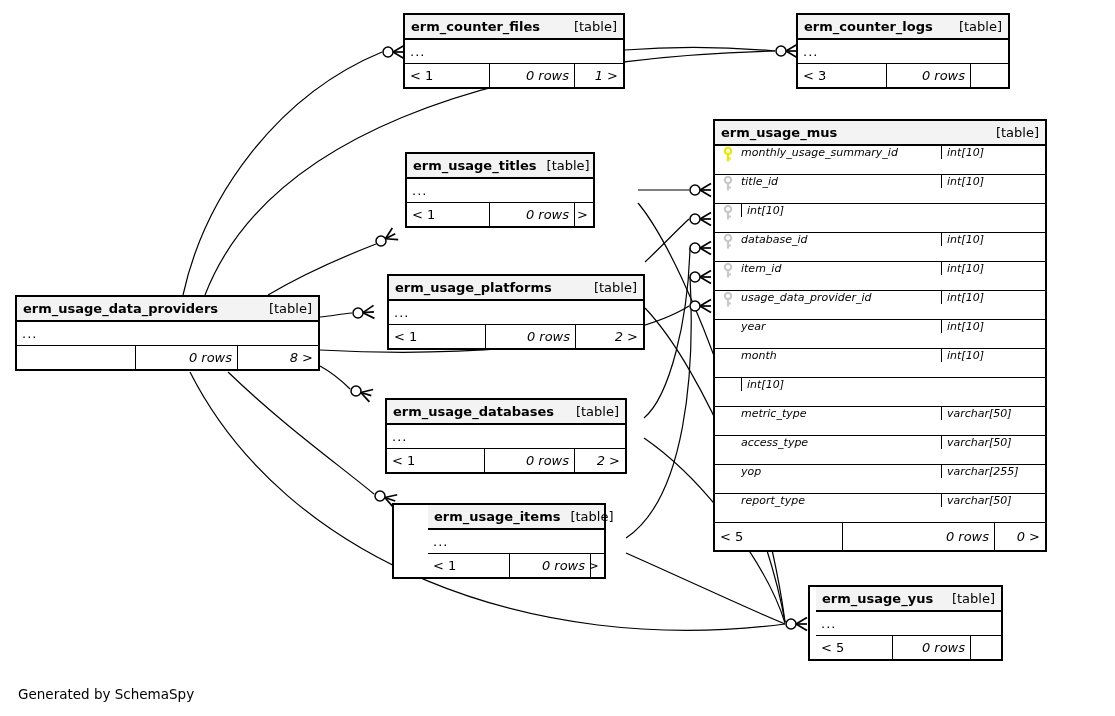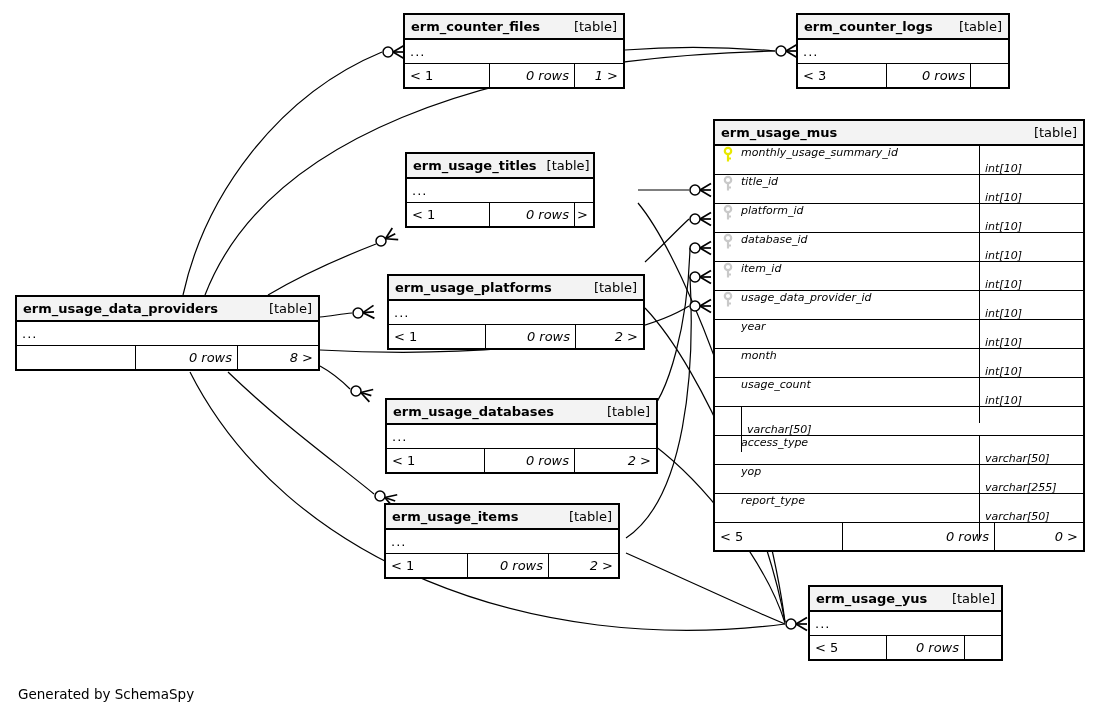--- a/index.html
+++ b/index.html
@@ -16,21 +16,21 @@
   .tbl-f{display:flex;font-size:13px;height:23px;}
   .tbl-f .c{box-sizing:border-box;padding:0 5px;display:flex;align-items:center;overflow:hidden;white-space:nowrap;}
   .tbl-f .c + .c{border-left:1.5px solid #000;font-style:italic;}
   .tbl-f .c.r{justify-content:flex-end;}
   .musf{height:27px !important;}
   .col-row{display:flex;align-items:flex-start;height:29px;border-bottom:1.5px solid #000;
            font-size:11px;box-sizing:border-box;font-style:italic;}
   .col-row .key{width:26px;display:flex;align-items:center;justify-content:center;}
   .col-row .cname{flex:1;display:flex;align-items:center;white-space:nowrap;overflow:hidden;}
   .col-row .ctype{width:104px;border-left:1.5px solid #000;display:flex;align-items:center;
-                  padding:16px 5px;box-sizing:border-box;white-space:nowrap;}
+                  padding:0 5px;box-sizing:border-box;white-space:nowrap;}
   .footer-note{position:absolute;left:18px;top:686px;font-size:13.5px;}
 </style>
 </head>
 <body>
 
 <div class="canvas">
   <svg class="edges" id="edges-layer" viewBox="0 0 1115 716" xmlns="http://www.w3.org/2000/svg">
       <path d="M 183,295 C 205,195 278,95 382,52" fill="none" stroke="#000000" stroke-width="1.2"></path>
       <path d="M 205,295 C 265,140 480,58 775,51" fill="none" stroke="#000000" stroke-width="1.2"></path>
       <path d="M 625,50 C 675,46 730,47 775,51" fill="none" stroke="#000000" stroke-width="1.2"></path>
@@ -139,21 +139,21 @@
           <span class="t">erm_counter_logs</span>
           <span class="tag">[table]</span>
         </div>
         <div class="tbl-body">...</div>
         <div class="tbl-f">
           <div class="c" style="width: 88px;">&lt; 3</div>
           <div class="c r" style="width: 84px;">0 rows</div>
           <div class="c r" style="width: 47px; flex: 1 1 0%;"></div>
         </div>
       </div>
-      <div class="tbl" style="left: 713px; top: 119px; width: 372px;">
+      <div class="tbl" style="left: 713px; top: 119px; width: 334px;">
         <div class="tbl-h">
           <span class="t">erm_usage_mus</span>
           <span class="tag">[table]</span>
         </div>
         <div class="col-row">
           <span class="key">
             <svg width="12" height="18">
               <circle cx="6" cy="5" r="3.2" fill="none" stroke="#e8e800" stroke-width="2.2"></circle>
               <line x1="6" y1="8.4" x2="6" y2="15.5" stroke="#e8e800" stroke-width="2.2"></line>
               <line x1="6" y1="12.5" x2="9" y2="12.5" stroke="#e8e800" stroke-width="2"></line>
@@ -174,21 +174,20 @@
           <span class="ctype">int[10]</span>
         </div>
         <div class="col-row">
           <span class="key">
             <svg width="12" height="18">
               <circle cx="6" cy="5" r="3.2" fill="none" stroke="#c9c9c9" stroke-width="2.2"></circle>
               <line x1="6" y1="8.4" x2="6" y2="15.5" stroke="#c9c9c9" stroke-width="2.2"></line>
               <line x1="6" y1="12.5" x2="9" y2="12.5" stroke="#c9c9c9" stroke-width="2"></line>
             </svg>
           </span>
-          <span class="cname">platform_id</span>
           <span class="ctype">int[10]</span>
         </div>
         <div class="col-row">
           <span class="key">
             <svg width="12" height="18">
               <circle cx="6" cy="5" r="3.2" fill="none" stroke="#c9c9c9" stroke-width="2.2"></circle>
               <line x1="6" y1="8.4" x2="6" y2="15.5" stroke="#c9c9c9" stroke-width="2.2"></line>
               <line x1="6" y1="12.5" x2="9" y2="12.5" stroke="#c9c9c9" stroke-width="2"></line>
             </svg>
           </span>
@@ -222,25 +221,25 @@
           <span class="cname">year</span>
           <span class="ctype">int[10]</span>
         </div>
         <div class="col-row">
           <span class="key"></span>
           <span class="cname">month</span>
           <span class="ctype">int[10]</span>
         </div>
         <div class="col-row">
           <span class="key"></span>
-          <span class="cname">usage_count</span>
-          <span class="ctype">int[10]</span>
-        </div>
-        <div class="col-row">
-          <span class="key"></span>
+          <span class="ctype">int[10]</span>
+        </div>
+        <div class="col-row">
+          <span class="key"></span>
+          <span class="cname">metric_type</span>
           <span class="ctype">varchar[50]</span>
         </div>
         <div class="col-row">
           <span class="key"></span>
           <span class="cname">access_type</span>
           <span class="ctype">varchar[50]</span>
         </div>
         <div class="col-row">
           <span class="key"></span>
           <span class="cname">yop</span>
@@ -286,45 +285,45 @@
           <span class="t">erm_usage_data_providers</span>
           <span class="tag">[table]</span>
         </div>
         <div class="tbl-body">...</div>
         <div class="tbl-f">
           <div class="c" style="width: 118px;"></div>
           <div class="c r" style="width: 102px;">0 rows</div>
           <div class="c r" style="width: 85px; flex: 1 1 0%;">8 &gt;</div>
         </div>
       </div>
-      <div class="tbl" style="left: 385px; top: 398px; width: 273px;">
+      <div class="tbl" style="left: 385px; top: 398px; width: 242px;">
         <div class="tbl-h">
           <span class="t">erm_usage_databases</span>
           <span class="tag">[table]</span>
         </div>
         <div class="tbl-body">...</div>
         <div class="tbl-f">
           <div class="c" style="width: 97px;">&lt; 1</div>
           <div class="c r" style="width: 90px;">0 rows</div>
           <div class="c r" style="width: 72px; flex: 1 1 0%;">2 &gt;</div>
         </div>
       </div>
-      <div class="tbl" style="left: 384px; top: 503px; width: 236px;">
+      <div class="tbl" style="left: 392px; top: 503px; width: 214px; padding-left: 34px;">
         <div class="tbl-h">
           <span class="t">erm_usage_items</span>
           <span class="tag">[table]</span>
         </div>
         <div class="tbl-body">...</div>
         <div class="tbl-f">
           <div class="c" style="width: 81px;">&lt; 1</div>
           <div class="c r" style="width: 81px;">0 rows</div>
           <div class="c r" style="width: 56px; flex: 1 1 0%;">2 &gt;</div>
         </div>
       </div>
-      <div class="tbl" style="left: 808px; top: 585px; width: 195px;">
+      <div class="tbl" style="left: 808px; top: 585px; width: 195px; padding-left: 6px;">
         <div class="tbl-h">
           <span class="t">erm_usage_yus</span>
           <span class="tag">[table]</span>
         </div>
         <div class="tbl-body">...</div>
         <div class="tbl-f">
           <div class="c" style="width: 76px;">&lt; 5</div>
           <div class="c r" style="width: 78px;">0 rows</div>
           <div class="c r" style="width: 41px; flex: 1 1 0%;"></div>
         </div>

